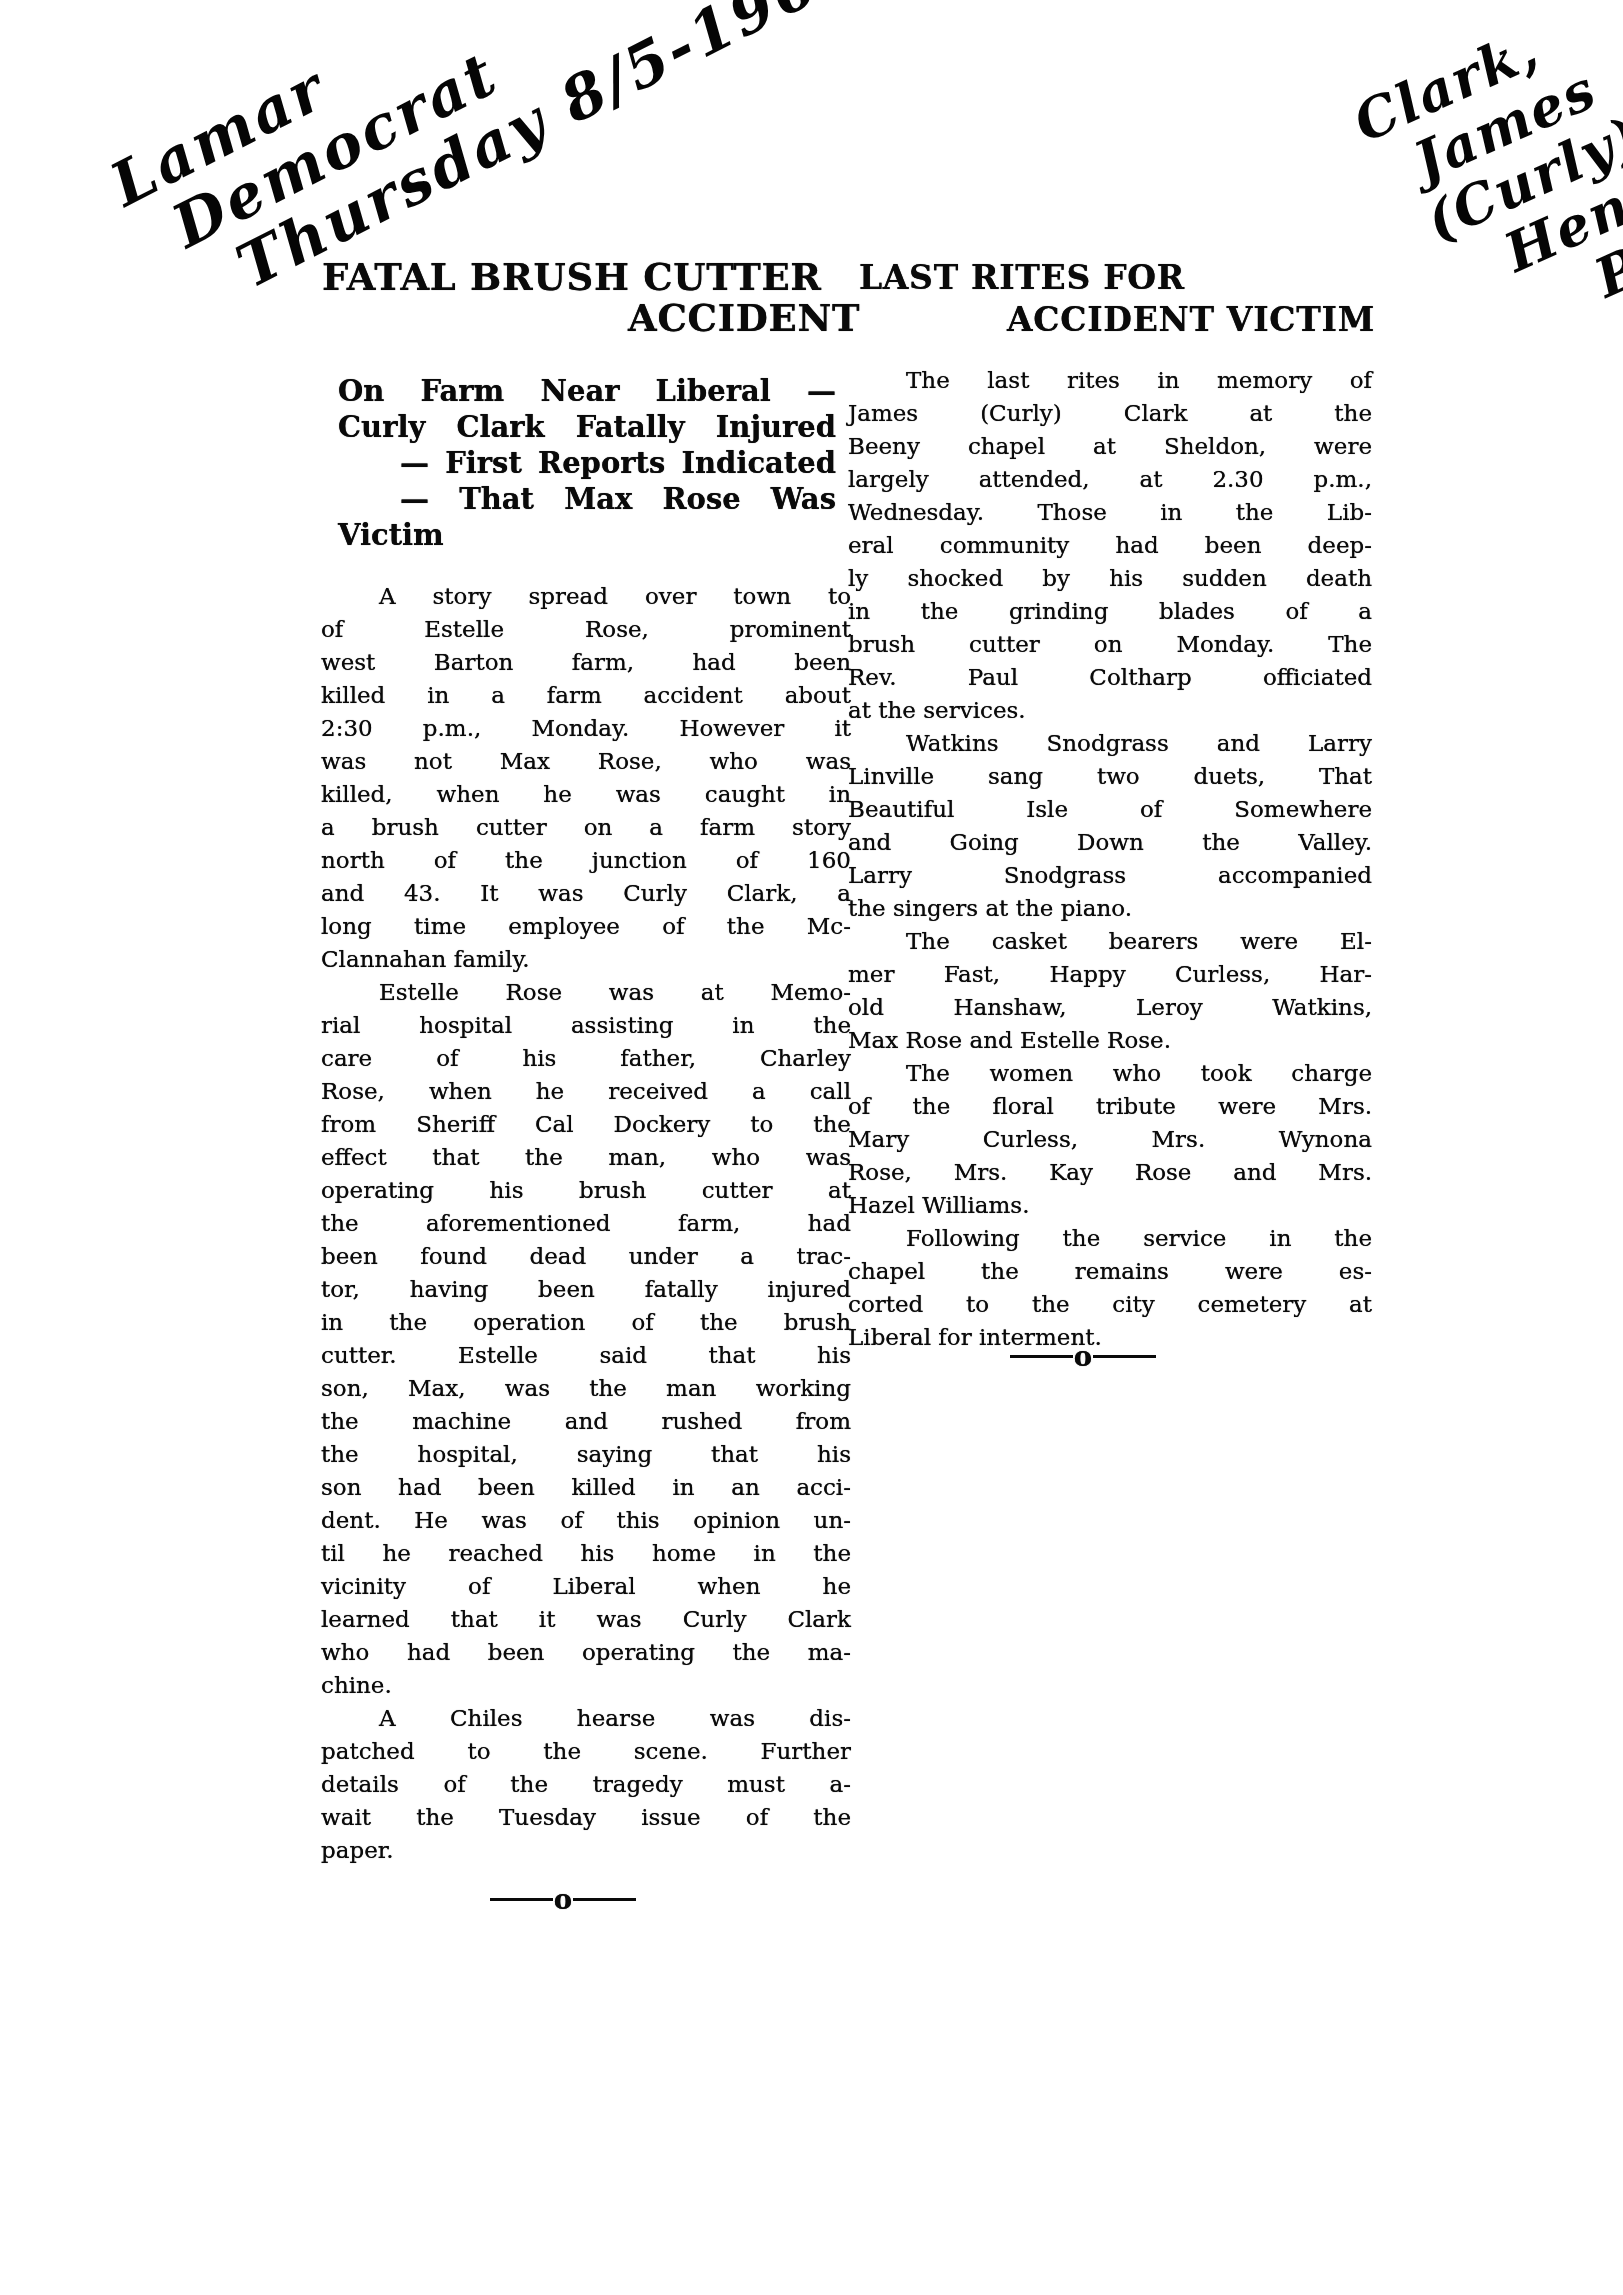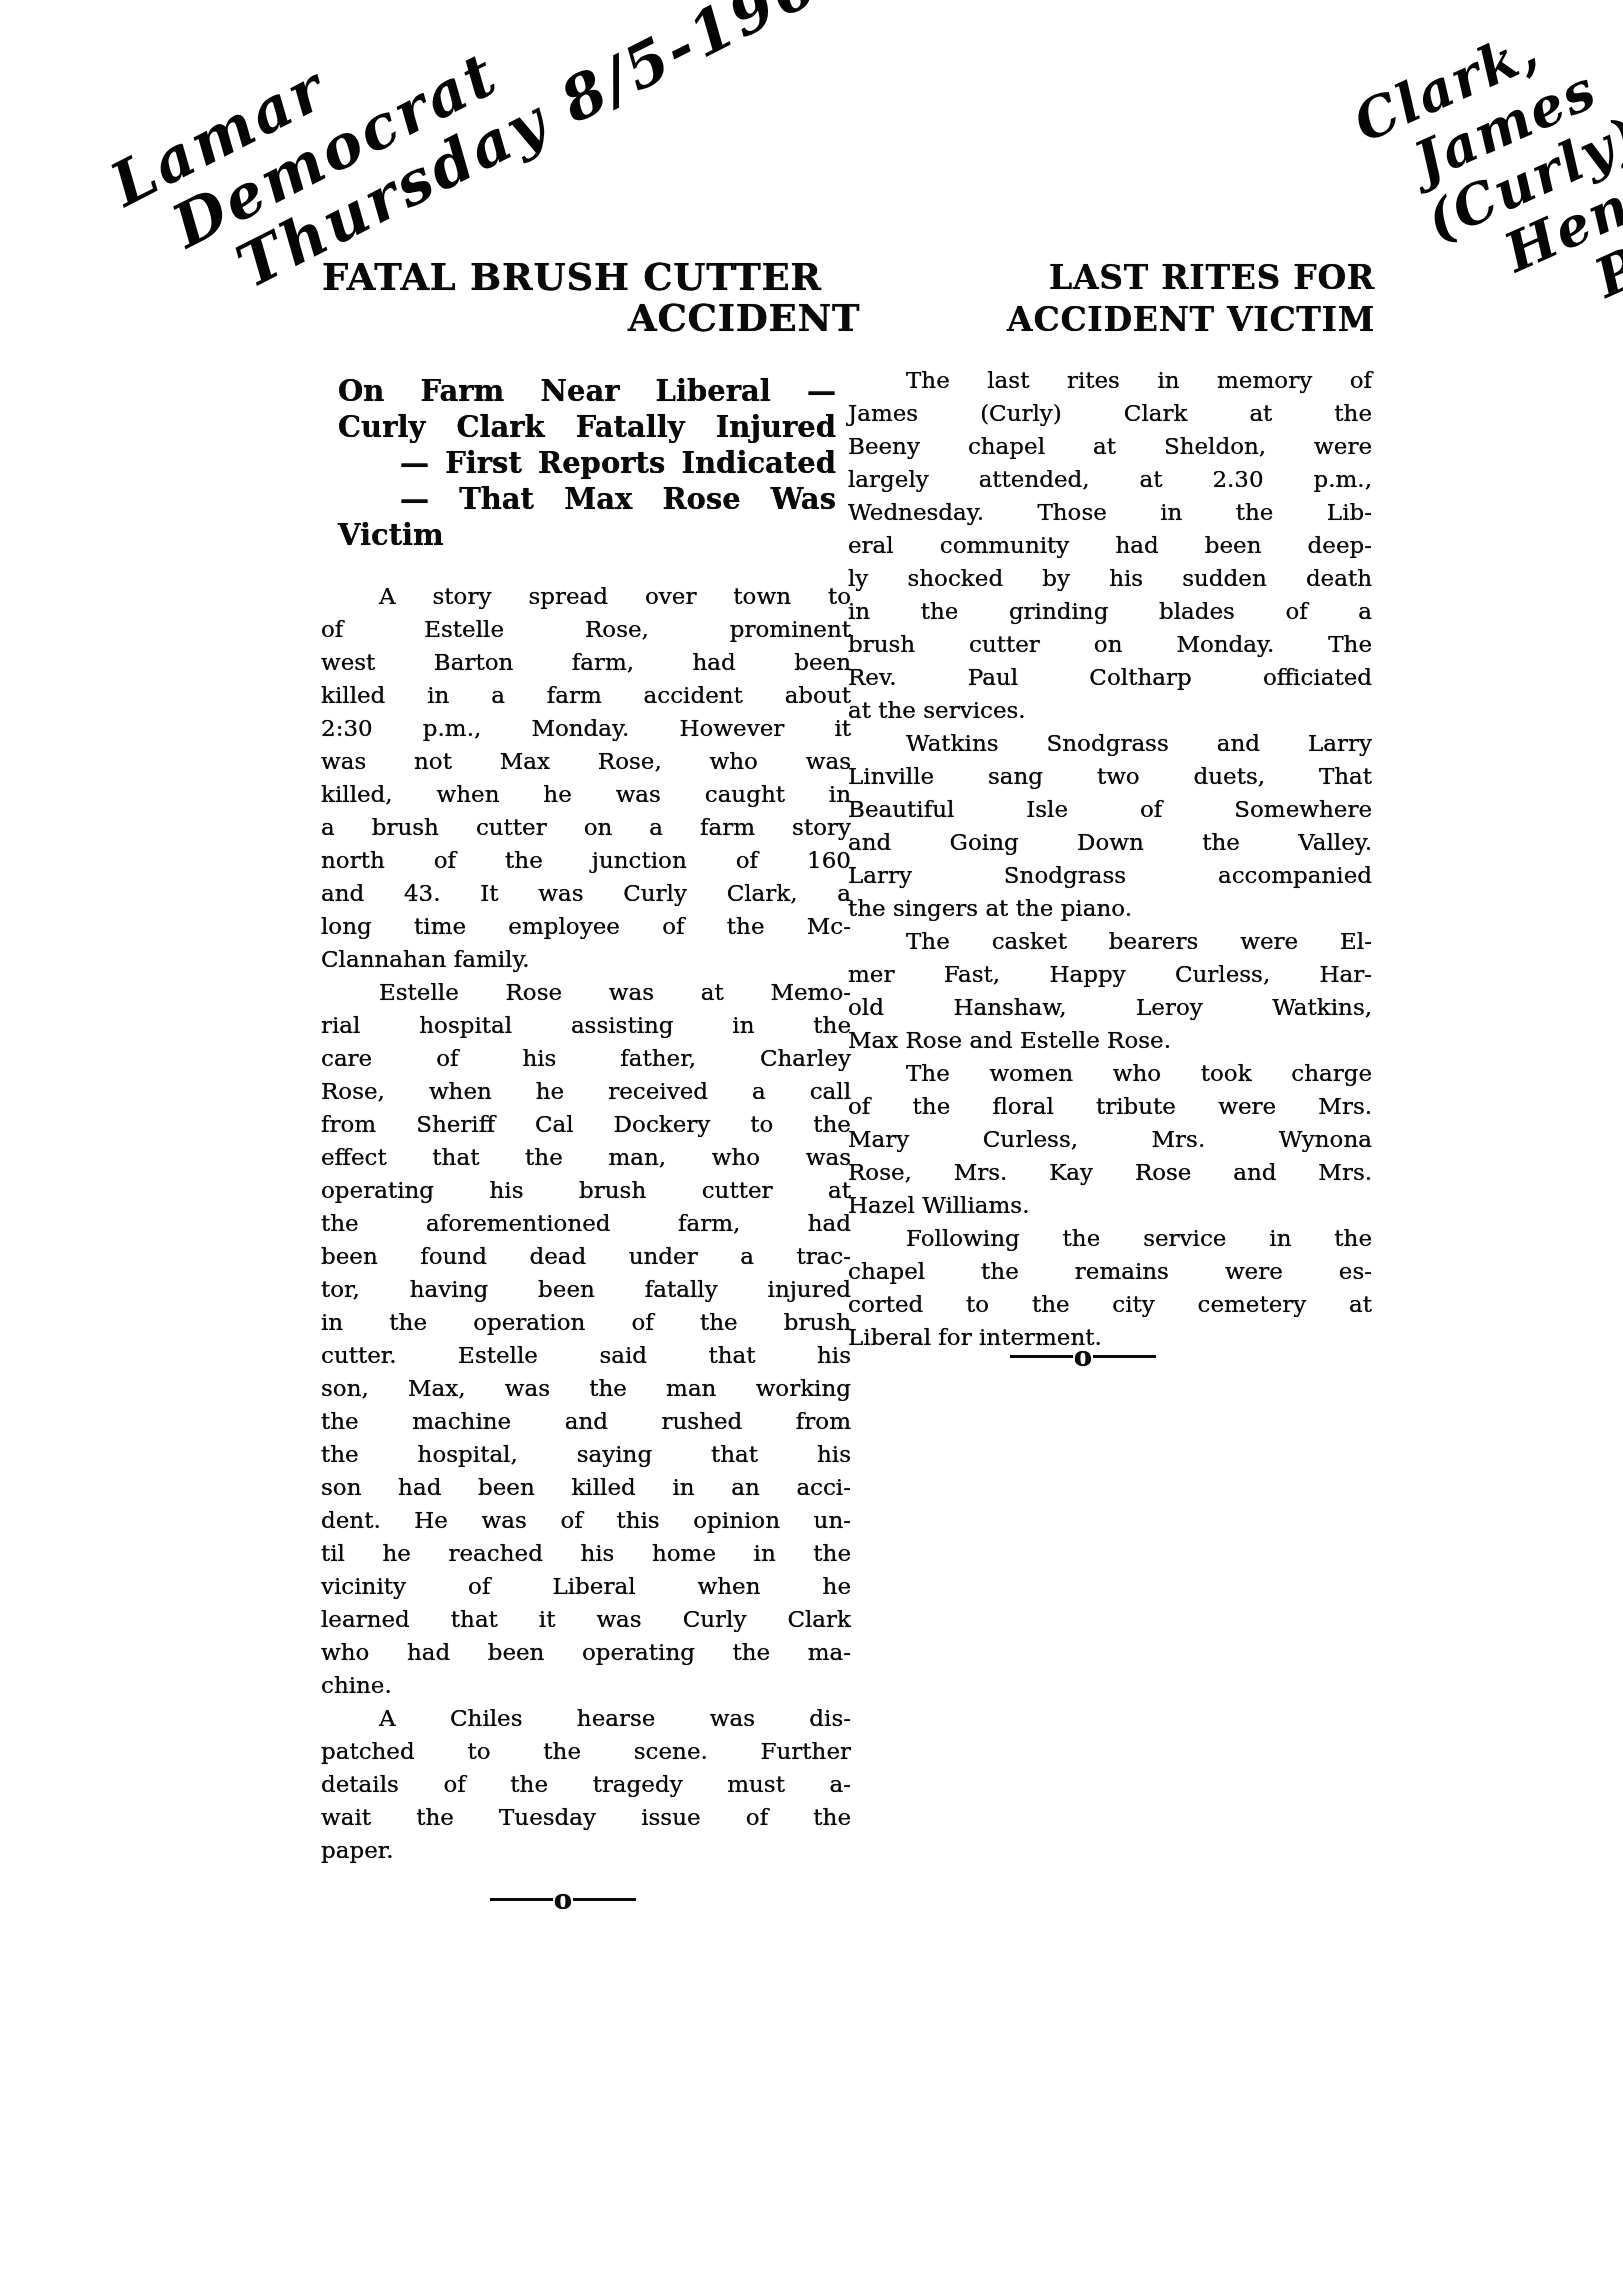--- a/index.html
+++ b/index.html
@@ -46,21 +46,21 @@
 
   
   .headline {
     position: absolute;
     font-weight: bold;
     letter-spacing: 0.7px;
     text-shadow: 0 0 0.7px rgba(0,0,0,0.9);
   }
   .headline-left  { left: 322px;  top: 257px; width: 530px; font-size: 37px; line-height: 41px; }
   .headline-left  .hl-line-1 { margin-left: 306px; }
-  .headline-right { left: 851px; top: 257px; width: 524px; font-size: 33px; line-height: 42px; text-align: right; }
+  .headline-right { left: 851px; top: 257px; width: 524px; font-size: 33px; line-height: 42px; }
   .headline-right .hl-line-0 { margin-left: 7.9px; }
   .headline-right .hl-line-1 { margin-left: 156px; }
 
   
   .subhead {
     position: absolute;
     left: 322px; top: 373px; width: 514px;
     font-size: 29px; line-height: 36px; font-weight: bold;
     text-shadow: 0 0 0.7px rgba(0,0,0,0.9);
   }

